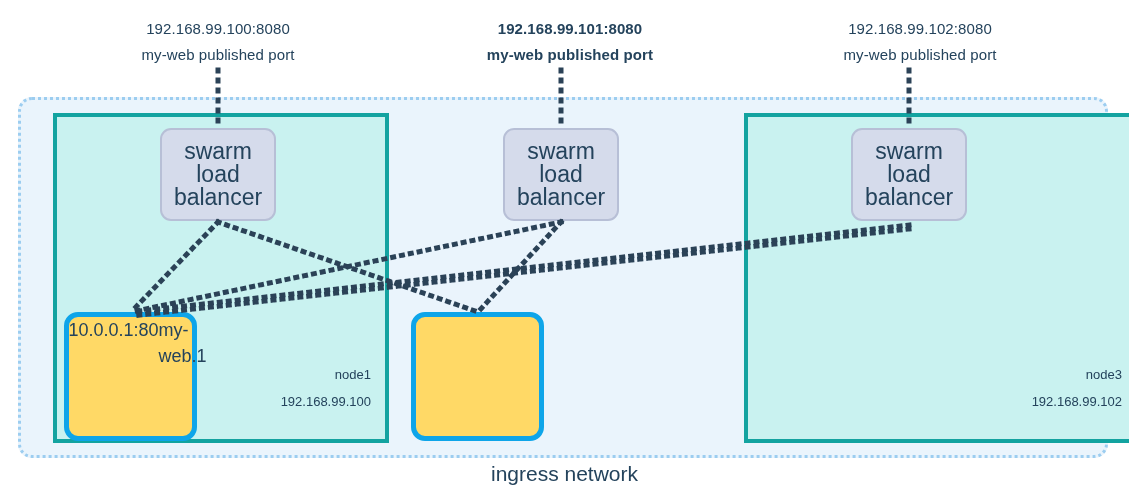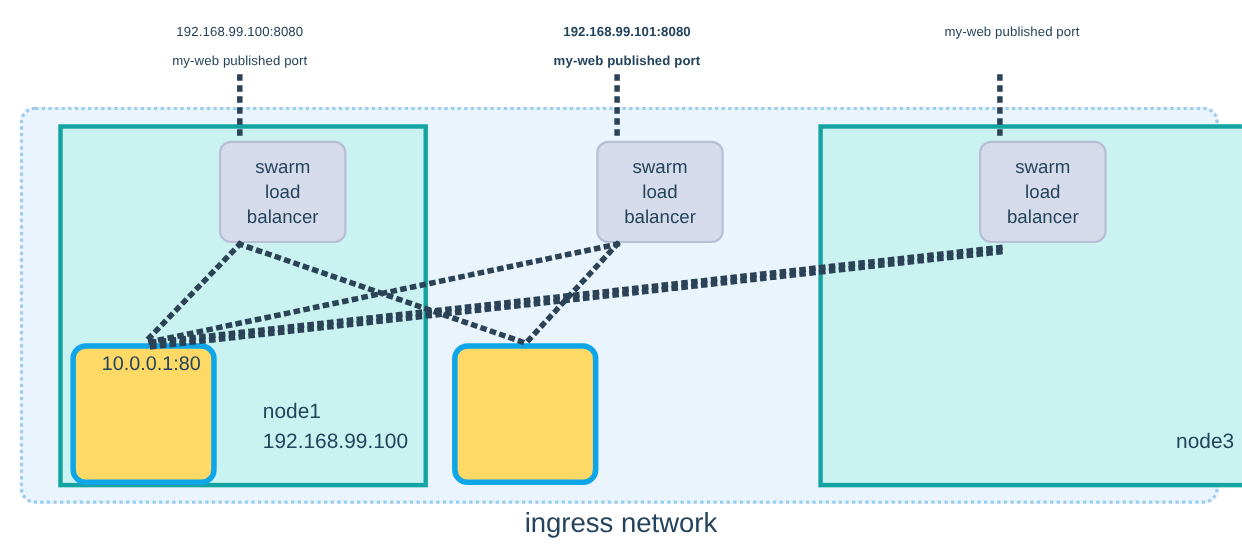--- a/index.html
+++ b/index.html
@@ -18,21 +18,21 @@
 
   #diagram-root {
     position: absolute;
     inset: 0;
   }
 
   
   .port-label {
     position: absolute;
     text-align: center;
-    font-size: 12px;
+    font-size: 15px;
     line-height: 26px;
     color: #24435c;
     white-space: nowrap;
     letter-spacing: 0.1px;
   }
   .port-label .addr { display: block; }
   .port-label .sub  { display: block; }
 
   
   #ingress-network-box {
@@ -46,43 +46,43 @@
     border: 3px dotted #9ccdf0;
     border-radius: 14px;
   }
 
   #ingress-network-label {
     position: absolute;
     left: 0;
     top: 462px;
     width: 1129px;
     text-align: center;
-    font-size: 25px;
+    font-size: 21px;
     color: #24435c;
   }
 
   
   .node-box {
     position: absolute;
     box-sizing: border-box;
     background: #c9f2f0;
     border: 4px solid #13a3a0;
     top: 113px;
     height: 330px;
   }
   #node-box-1 { left: 53px;  width: 336px; }
   #node-box-2 { left: 400px; width: 330px; }
   #node-box-3 { left: 744px; width: 396px; }
 
   .node-caption {
     position: absolute;
     right: 14px;
     bottom: 24px;
-    text-align: left;
-    font-size: 19px;
+    text-align: right;
+    font-size: 13px;
     line-height: 27px;
     color: #24435c;
     white-space: nowrap;
   }
   .node-caption .node-name { display: block; }
   .node-caption .node-ip   { display: block; }
 
   
   .lb-box {
     position: absolute;
@@ -90,25 +90,24 @@
     width: 116px;
     height: 93px;
     top: 128px;
     background: #d5dbeb;
     border: 2px solid #b7bfd6;
     border-radius: 11px;
     display: flex;
     flex-direction: column;
     align-items: center;
     justify-content: center;
-    font-size: 17px;
+    font-size: 23px;
     line-height: 23px;
     color: #24435c;
     text-align: center;
-    margin-left: 39px;
   }
   #lb-box-1 { left: 160px; }
   #lb-box-2 { left: 503px; }
   #lb-box-3 { left: 851px; }
 
   
   .task-box {
     position: absolute;
     box-sizing: border-box;
     width: 133px;
@@ -160,36 +159,38 @@
     <span class="addr">192.168.99.100:8080</span>
     <span class="sub">my-web published port</span>
   </div>
 
   <div class="port-label" id="port-label-2" style="left:460px; top:16px; width:220px;font-weight:bold;">
     <span class="addr">192.168.99.101:8080</span>
     <span class="sub">my-web published port</span>
   </div>
 
   <div class="port-label" id="port-label-3" style="left:810px; top:16px; width:220px;">
+    <span class="addr">192.168.99.102:8080</span>
     <span class="sub">my-web published port</span>
   </div>
 
   <div id="ingress-network-box"></div>
 
   <div class="node-box" id="node-box-1">
     <div class="node-caption">
       <span class="node-name">node1</span>
       <span class="node-ip">192.168.99.100</span>
     </div>
   </div>
 
 
   <div class="node-box" id="node-box-3">
     <div class="node-caption">
       <span class="node-name">node3</span>
+      <span class="node-ip">192.168.99.102</span>
     </div>
   </div>
 
   <div class="lb-box" id="lb-box-1">
     <span>swarm</span>
     <span>load</span>
     <span>balancer</span>
   </div>
 
   <div class="lb-box" id="lb-box-2">
@@ -199,20 +200,21 @@
   </div>
 
   <div class="lb-box" id="lb-box-3">
     <span>swarm</span>
     <span>load</span>
     <span>balancer</span>
   </div>
 
   <div class="task-box" id="task-box-1">
     <span>10.0.0.1:80</span>
+    <span>my-web.1</span>
   </div>
 
   <div class="task-box" id="task-box-2">
   </div>
 
   <svg id="connectors" viewBox="0 0 1129 503">
 
     <line class="pointer-line" x1="218" y1="70" x2="218" y2="128"></line>
     <line class="pointer-line" x1="561" y1="70" x2="561" y2="128"></line>
     <line class="pointer-line" x1="909" y1="70" x2="909" y2="128"></line>

